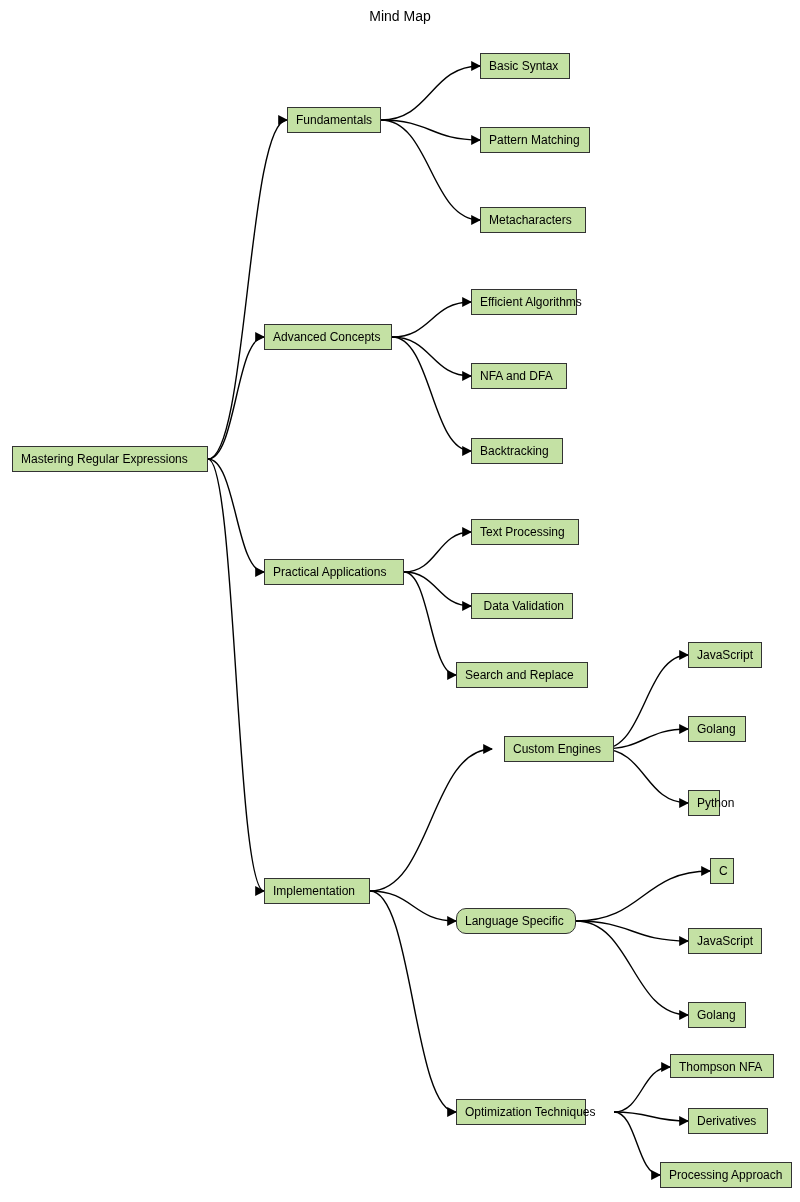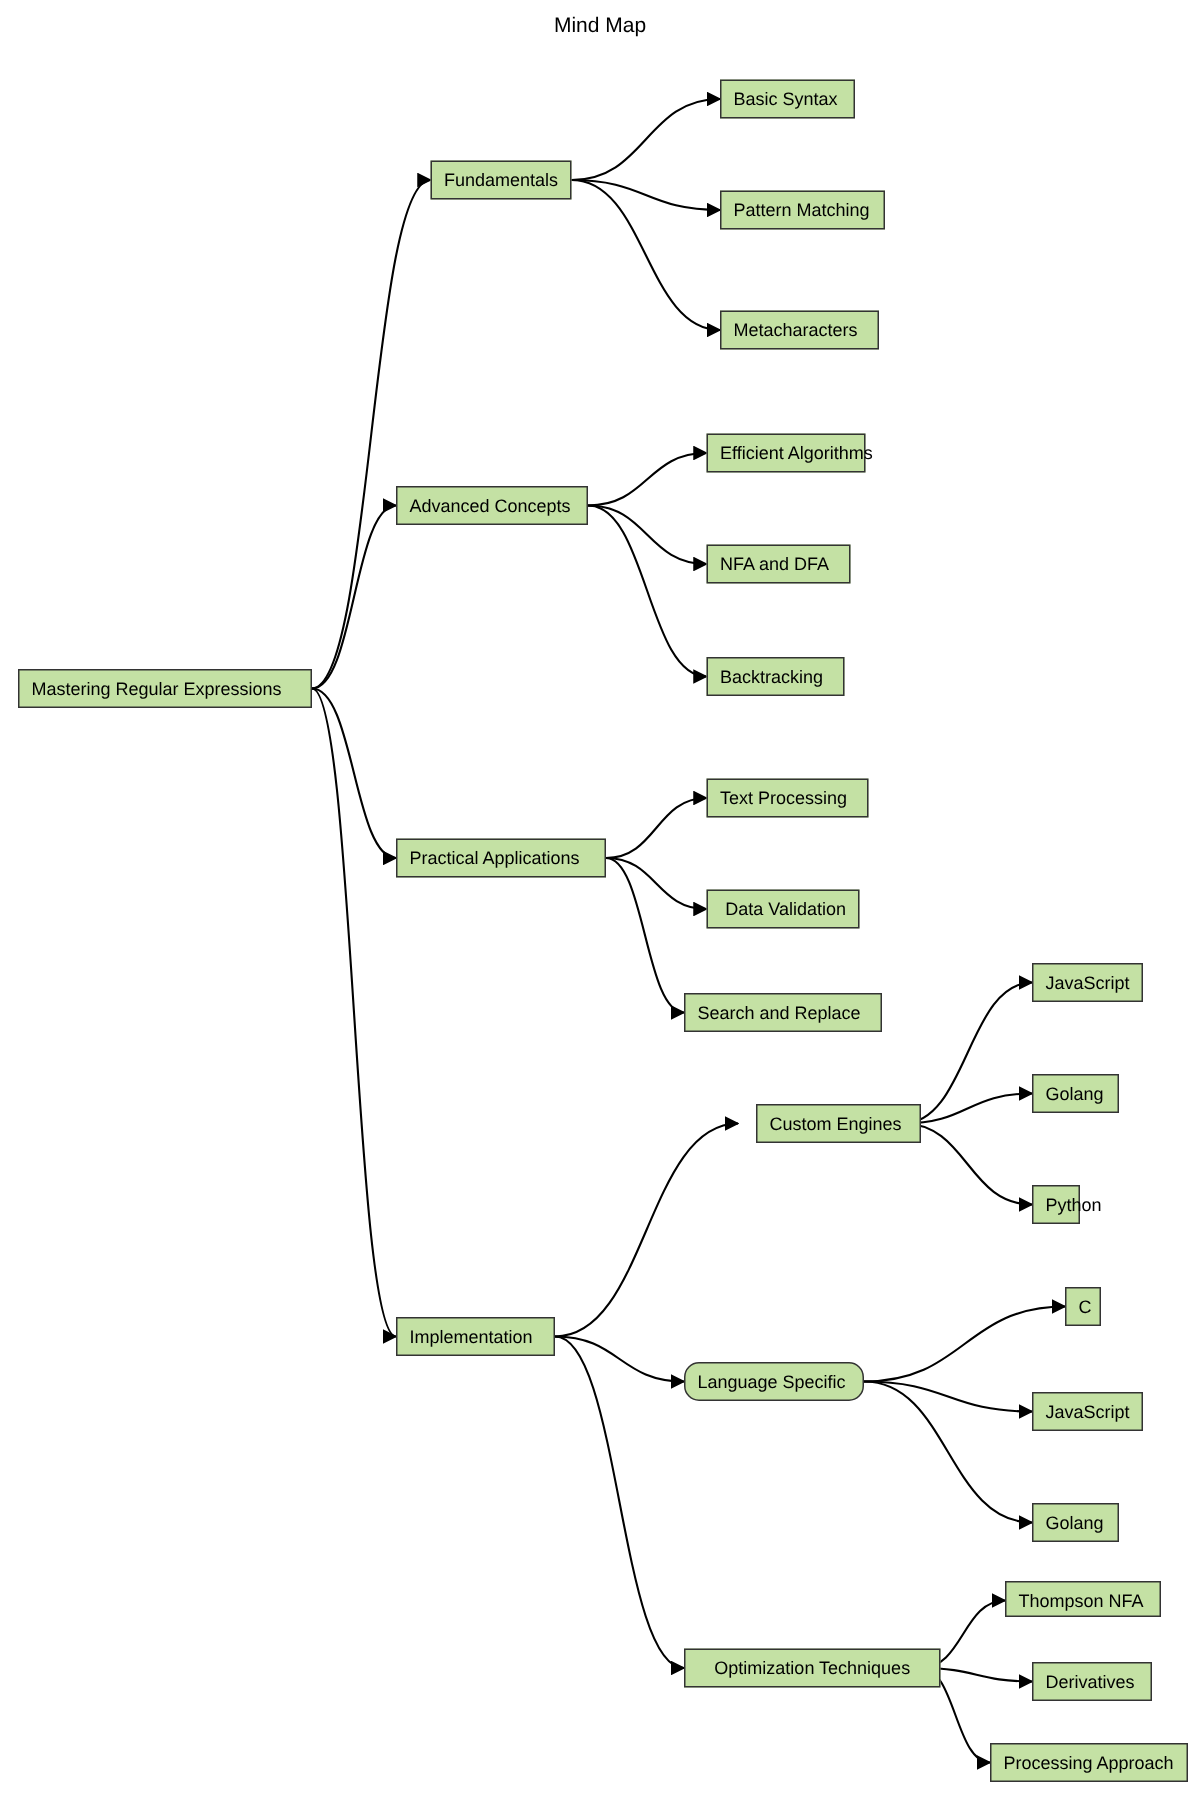--- a/index.html
+++ b/index.html
@@ -90,21 +90,21 @@
     <div class="node" style="left: 480px; top: 127px; width: 110px; height: 26px;">Pattern Matching</div>
     <div class="node" style="left: 480px; top: 207px; width: 106px; height: 26px;">Metacharacters</div>
     <div class="node" style="left: 471px; top: 289px; width: 106px; height: 26px;">Efficient Algorithms</div>
     <div class="node" style="left: 471px; top: 363px; width: 96px; height: 26px;">NFA and DFA</div>
     <div class="node" style="left: 471px; top: 438px; width: 92px; height: 26px;">Backtracking</div>
     <div class="node" style="left: 471px; top: 519px; width: 108px; height: 26px;">Text Processing</div>
     <div class="node" style="left: 471px; top: 593px; width: 102px; height: 26px; text-align: right;">Data Validation</div>
     <div class="node" style="left: 456px; top: 662px; width: 132px; height: 26px;">Search and Replace</div>
     <div class="node" style="left: 504px; top: 736px; width: 110px; height: 26px;">Custom Engines</div>
     <div class="node" style="left: 456px; top: 908px; width: 120px; height: 26px; border-radius: 10px;">Language Specific</div>
-    <div class="node" style="left: 456px; top: 1099px; width: 171px; height: 26px; text-align: center;">Optimization Techniques</div>
+    <div class="node" style="left: 456px; top: 1099px; width: 130px; height: 26px; text-align: center;">Optimization Techniques</div>
     <div class="node" style="left: 688px; top: 642px; width: 74px; height: 26px;">JavaScript</div>
     <div class="node" style="left: 688px; top: 716px; width: 58px; height: 26px;">Golang</div>
     <div class="node" style="left: 688px; top: 790px; width: 32px; height: 26px;">Python</div>
     <div class="node" style="left: 710px; top: 858px; width: 24px; height: 26px;">C</div>
     <div class="node" style="left: 688px; top: 928px; width: 74px; height: 26px;">JavaScript</div>
     <div class="node" style="left: 688px; top: 1002px; width: 58px; height: 26px;">Golang</div>
     <div class="node" style="left: 670px; top: 1054px; width: 104px; height: 24px;">Thompson NFA</div>
     <div class="node" style="left: 688px; top: 1108px; width: 80px; height: 26px;">Derivatives</div>
     <div class="node" style="left: 660px; top: 1162px; width: 132px; height: 26px;">Processing Approach</div>
   </div>

